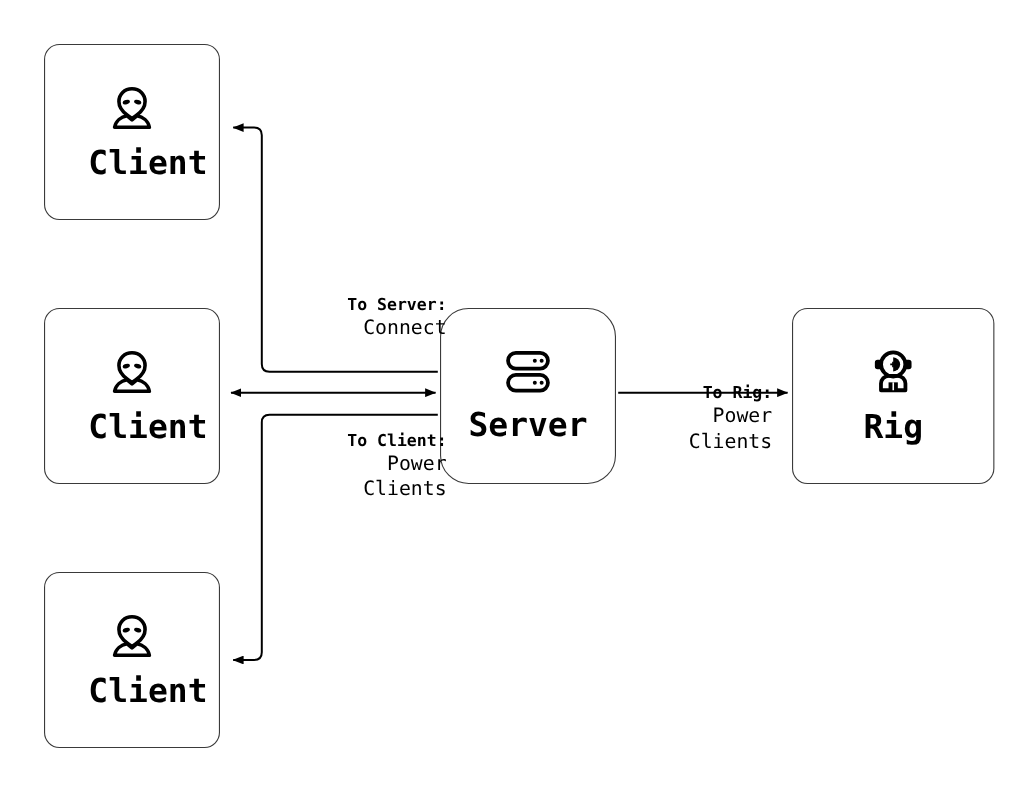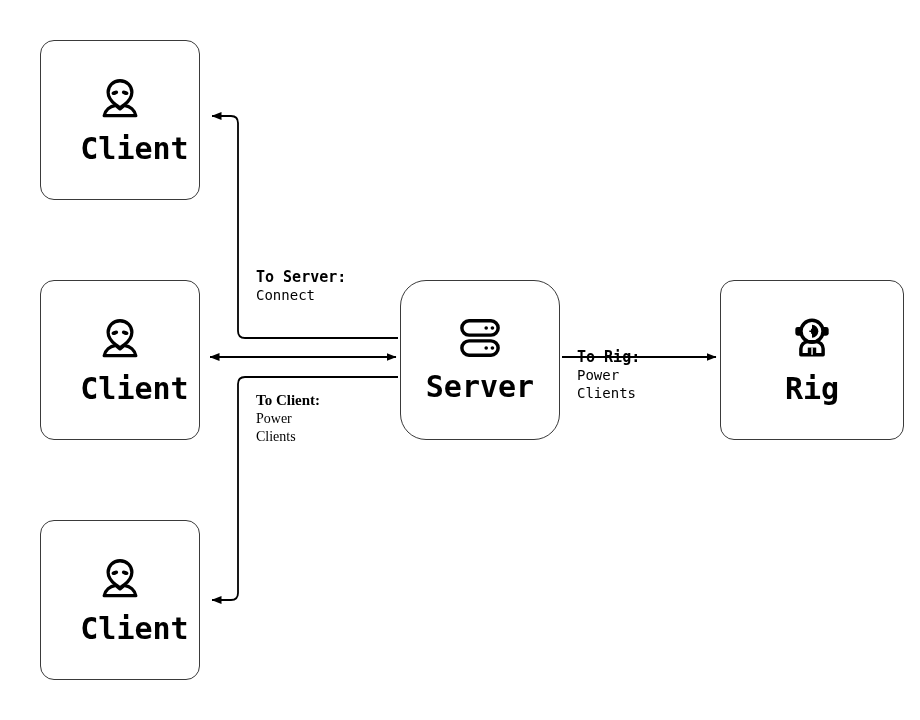--- a/index.html
+++ b/index.html
@@ -46,35 +46,35 @@
     color: #000000;
     letter-spacing: 0px;
     white-space: nowrap;
   }
   .label-client { font-size: 30px; margin-left: 29px; }
   .label-server { font-size: 30px; }
   .label-rig { font-size: 30px; }
 
   .edge-label {
     position: absolute;
-    text-align: left;
+    text-align: right;
     font-family: "DejaVu Sans Mono", monospace;
     color: #000000;
     line-height: 1.28;
     white-space: nowrap;
   }
   .edge-label .el-title {
     display: block;
     font-weight: bold;
     font-size: 15px;
   }
   .edge-label .el-line {
     display: block;
     font-weight: normal;
-    font-size: 14px;
+    font-size: 18px;
   }
 </style>
 </head>
 <body>
 
 <div id="canvas">
 
   <svg id="diagram-svg" viewBox="0 0 920 720">
     <defs>
       <marker id="arrowhead" markerWidth="10" markerHeight="8" refX="9.5" refY="4" orient="auto" markerUnits="userSpaceOnUse">
@@ -158,21 +158,21 @@
       </svg>
     </span>
     <span class="node-label label-rig">Rig</span>
   </div>
 
   <div class="edge-label" style="left:256px; top:268px; width:150px;">
     <span class="el-title">To Server:</span>
     <span class="el-line">Connect</span>
   </div>
 
-  <div class="edge-label" style="left:256px; top:391px; width:150px;font-family:Liberation Serif, serif;">
+  <div class="edge-label" style="left:256px; top:391px; width:150px;">
     <span class="el-title">To Client:</span>
     <span class="el-line">Power</span>
     <span class="el-line">Clients</span>
   </div>
 
   <div class="edge-label" style="left:577px; top:348px; width:125px;">
     <span class="el-title">To Rig:</span>
     <span class="el-line">Power</span>
     <span class="el-line">Clients</span>
   </div>

